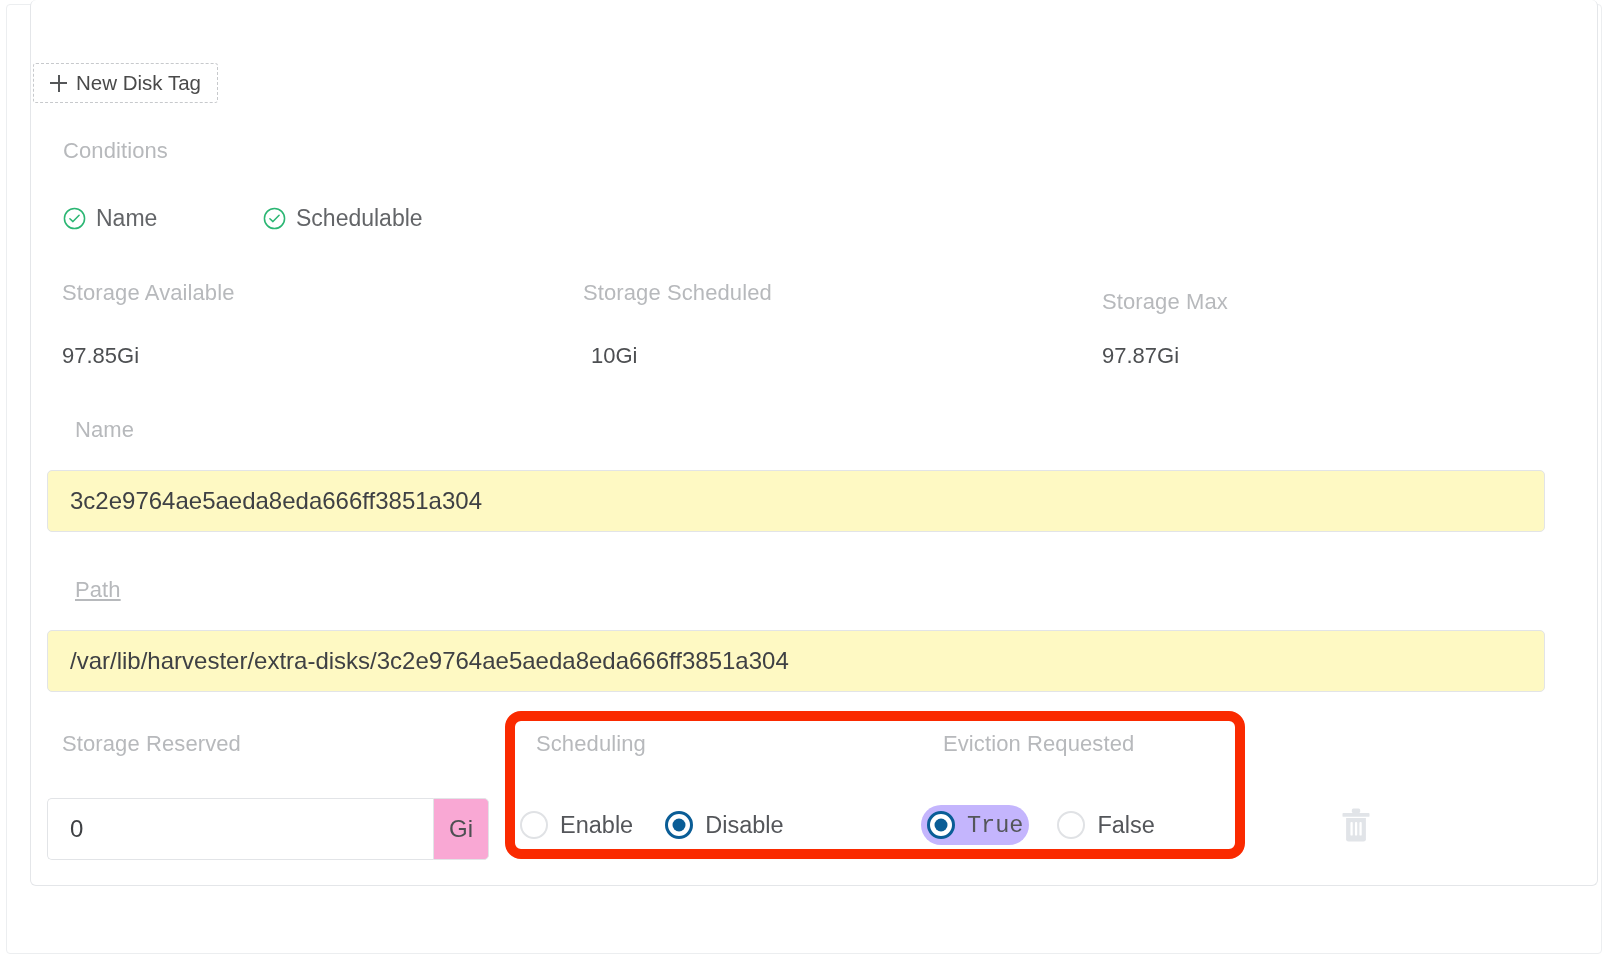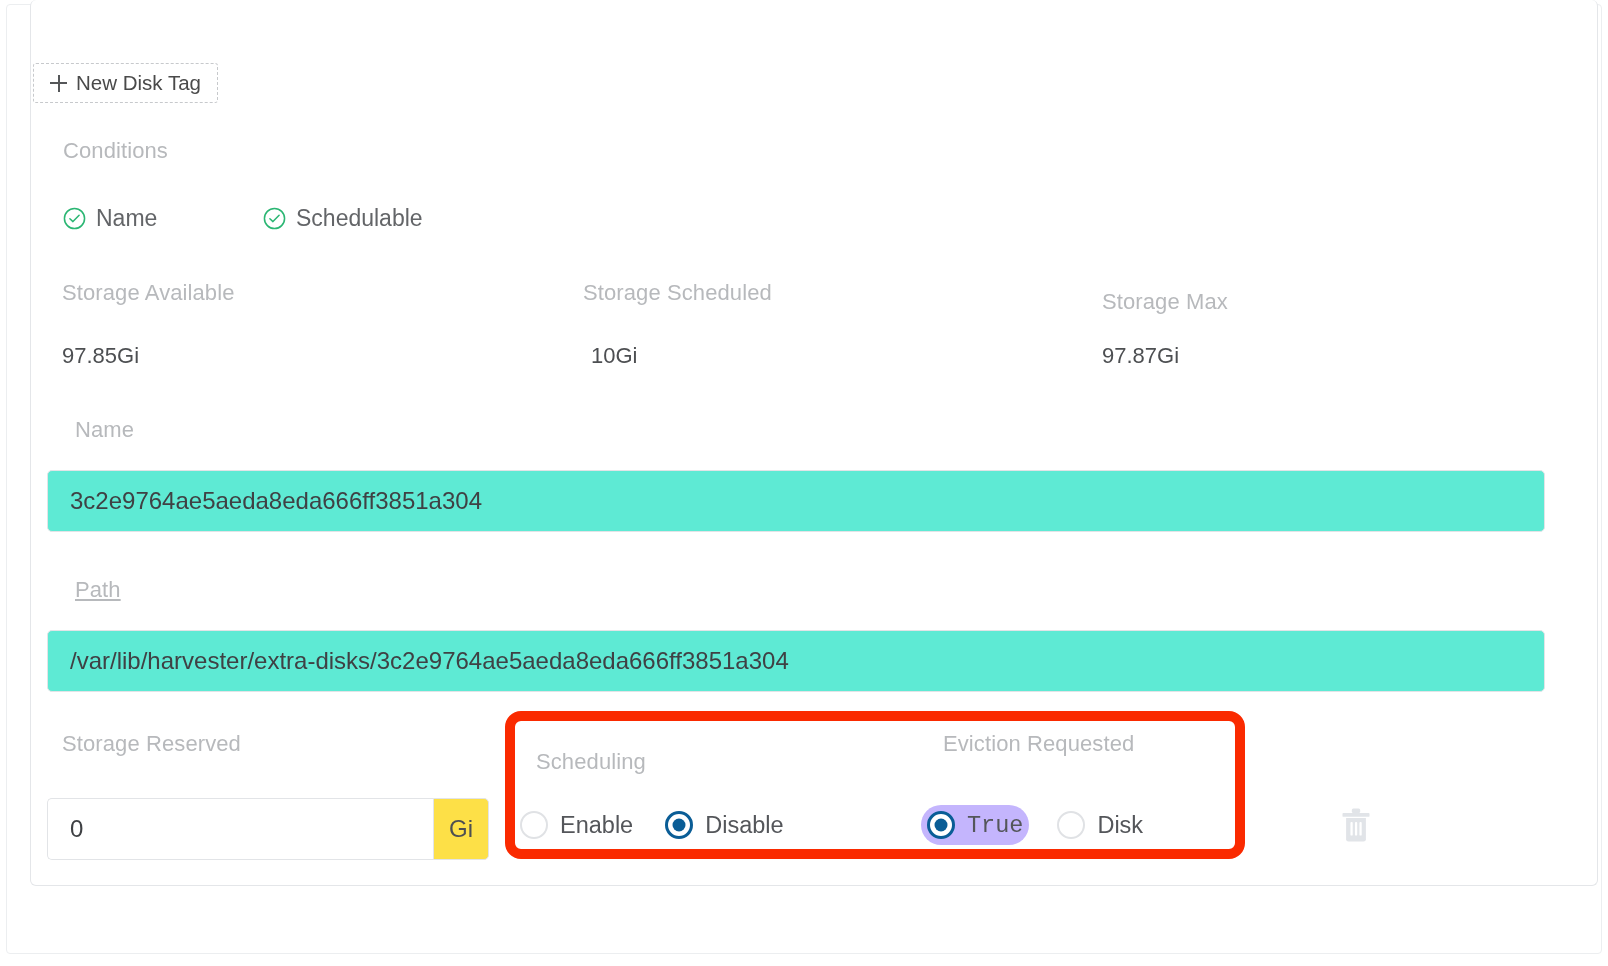--- a/index.html
+++ b/index.html
@@ -116,21 +116,21 @@
     flex: 0 0 auto;
     display: block;
   }
 
   
   .ro-input {
     position: absolute;
     left: 47px;
     width: 1498px;
     height: 62px;
-    background: #5eead4;
+    background: #fef9c3;
     border: 1px solid #e2e4e7;
     border-radius: 5px;
     box-sizing: border-box;
     display: flex;
     align-items: center;
     padding-left: 22px;
     font-size: 24px;
     color: #3f4144;
     font-family: "Liberation Sans", sans-serif;
     white-space: nowrap;
@@ -157,21 +157,21 @@
     align-items: center;
     padding-left: 22px;
     font-size: 24px;
     color: #3f4144;
     box-sizing: border-box;
   }
   .reserved-suffix {
     flex: 0 0 56px;
     border: 1px solid #e2e4e7;
     border-radius: 0 5px 5px 0;
-    background: #fde047;
+    background: #f9a8d4;
     display: flex;
     align-items: center;
     justify-content: center;
     font-size: 24px;
     color: #4d4f52;
     box-sizing: border-box;
   }
 
   
   .radio-row {
@@ -286,41 +286,41 @@
 
   <div class="muted-label" style="left:75px; top:577px;text-decoration:underline;">Path</div>
   <div class="ro-input" style="top:630px;">/var/lib/harvester/extra-disks/3c2e9764ae5aeda8eda666ff3851a304</div>
 
   <div class="muted-label" style="left:62px; top:731px;">Storage Reserved</div>
   <div class="reserved-group">
     <div class="reserved-input">0</div>
     <div class="reserved-suffix">Gi</div>
   </div>
 
-  <div class="muted-label" style="left:536px; top:749px;">Scheduling</div>
+  <div class="muted-label" style="left:536px; top:731px;">Scheduling</div>
   <div class="radio-row" style="left:514px; top:805px;">
     <div class="radio-opt">
       <span class="radio-dot"></span>
       <span class="radio-text">Enable</span>
     </div>
     <div class="radio-opt" style="margin-left:20px;">
       <span class="radio-dot checked"></span>
       <span class="radio-text">Disable</span>
     </div>
   </div>
 
   <div class="muted-label" style="left:943px; top:731px;">Eviction Requested</div>
   <div class="radio-row" style="left:921px; top:805px;">
     <div class="radio-opt focused">
       <span class="radio-dot checked"></span>
       <span class="radio-text">True</span>
     </div>
     <div class="radio-opt" style="margin-left:22px;">
       <span class="radio-dot"></span>
-      <span class="radio-text">Disk</span>
+      <span class="radio-text">False</span>
     </div>
   </div>
 
   <div class="trash-btn">
     <svg viewBox="0 0 24 26" width="36" height="40">
       <rect x="9.2" y="1.4" width="5.6" height="3" rx="1" fill="#e1e4e8"></rect>
       <rect x="3" y="4.3" width="18" height="2.6" rx="0.6" fill="#e1e4e8"></rect>
       <path d="M5.4 7.6 h13.2 v14.2 a1.6 1.6 0 0 1 -1.6 1.6 h-10 a1.6 1.6 0 0 1 -1.6 -1.6 z" fill="#e1e4e8"></path>
       <rect x="8.3" y="10.4" width="1.5" height="9" rx="0.6" fill="#ffffff"></rect>
       <rect x="11.3" y="10.4" width="1.5" height="9" rx="0.6" fill="#ffffff"></rect>

